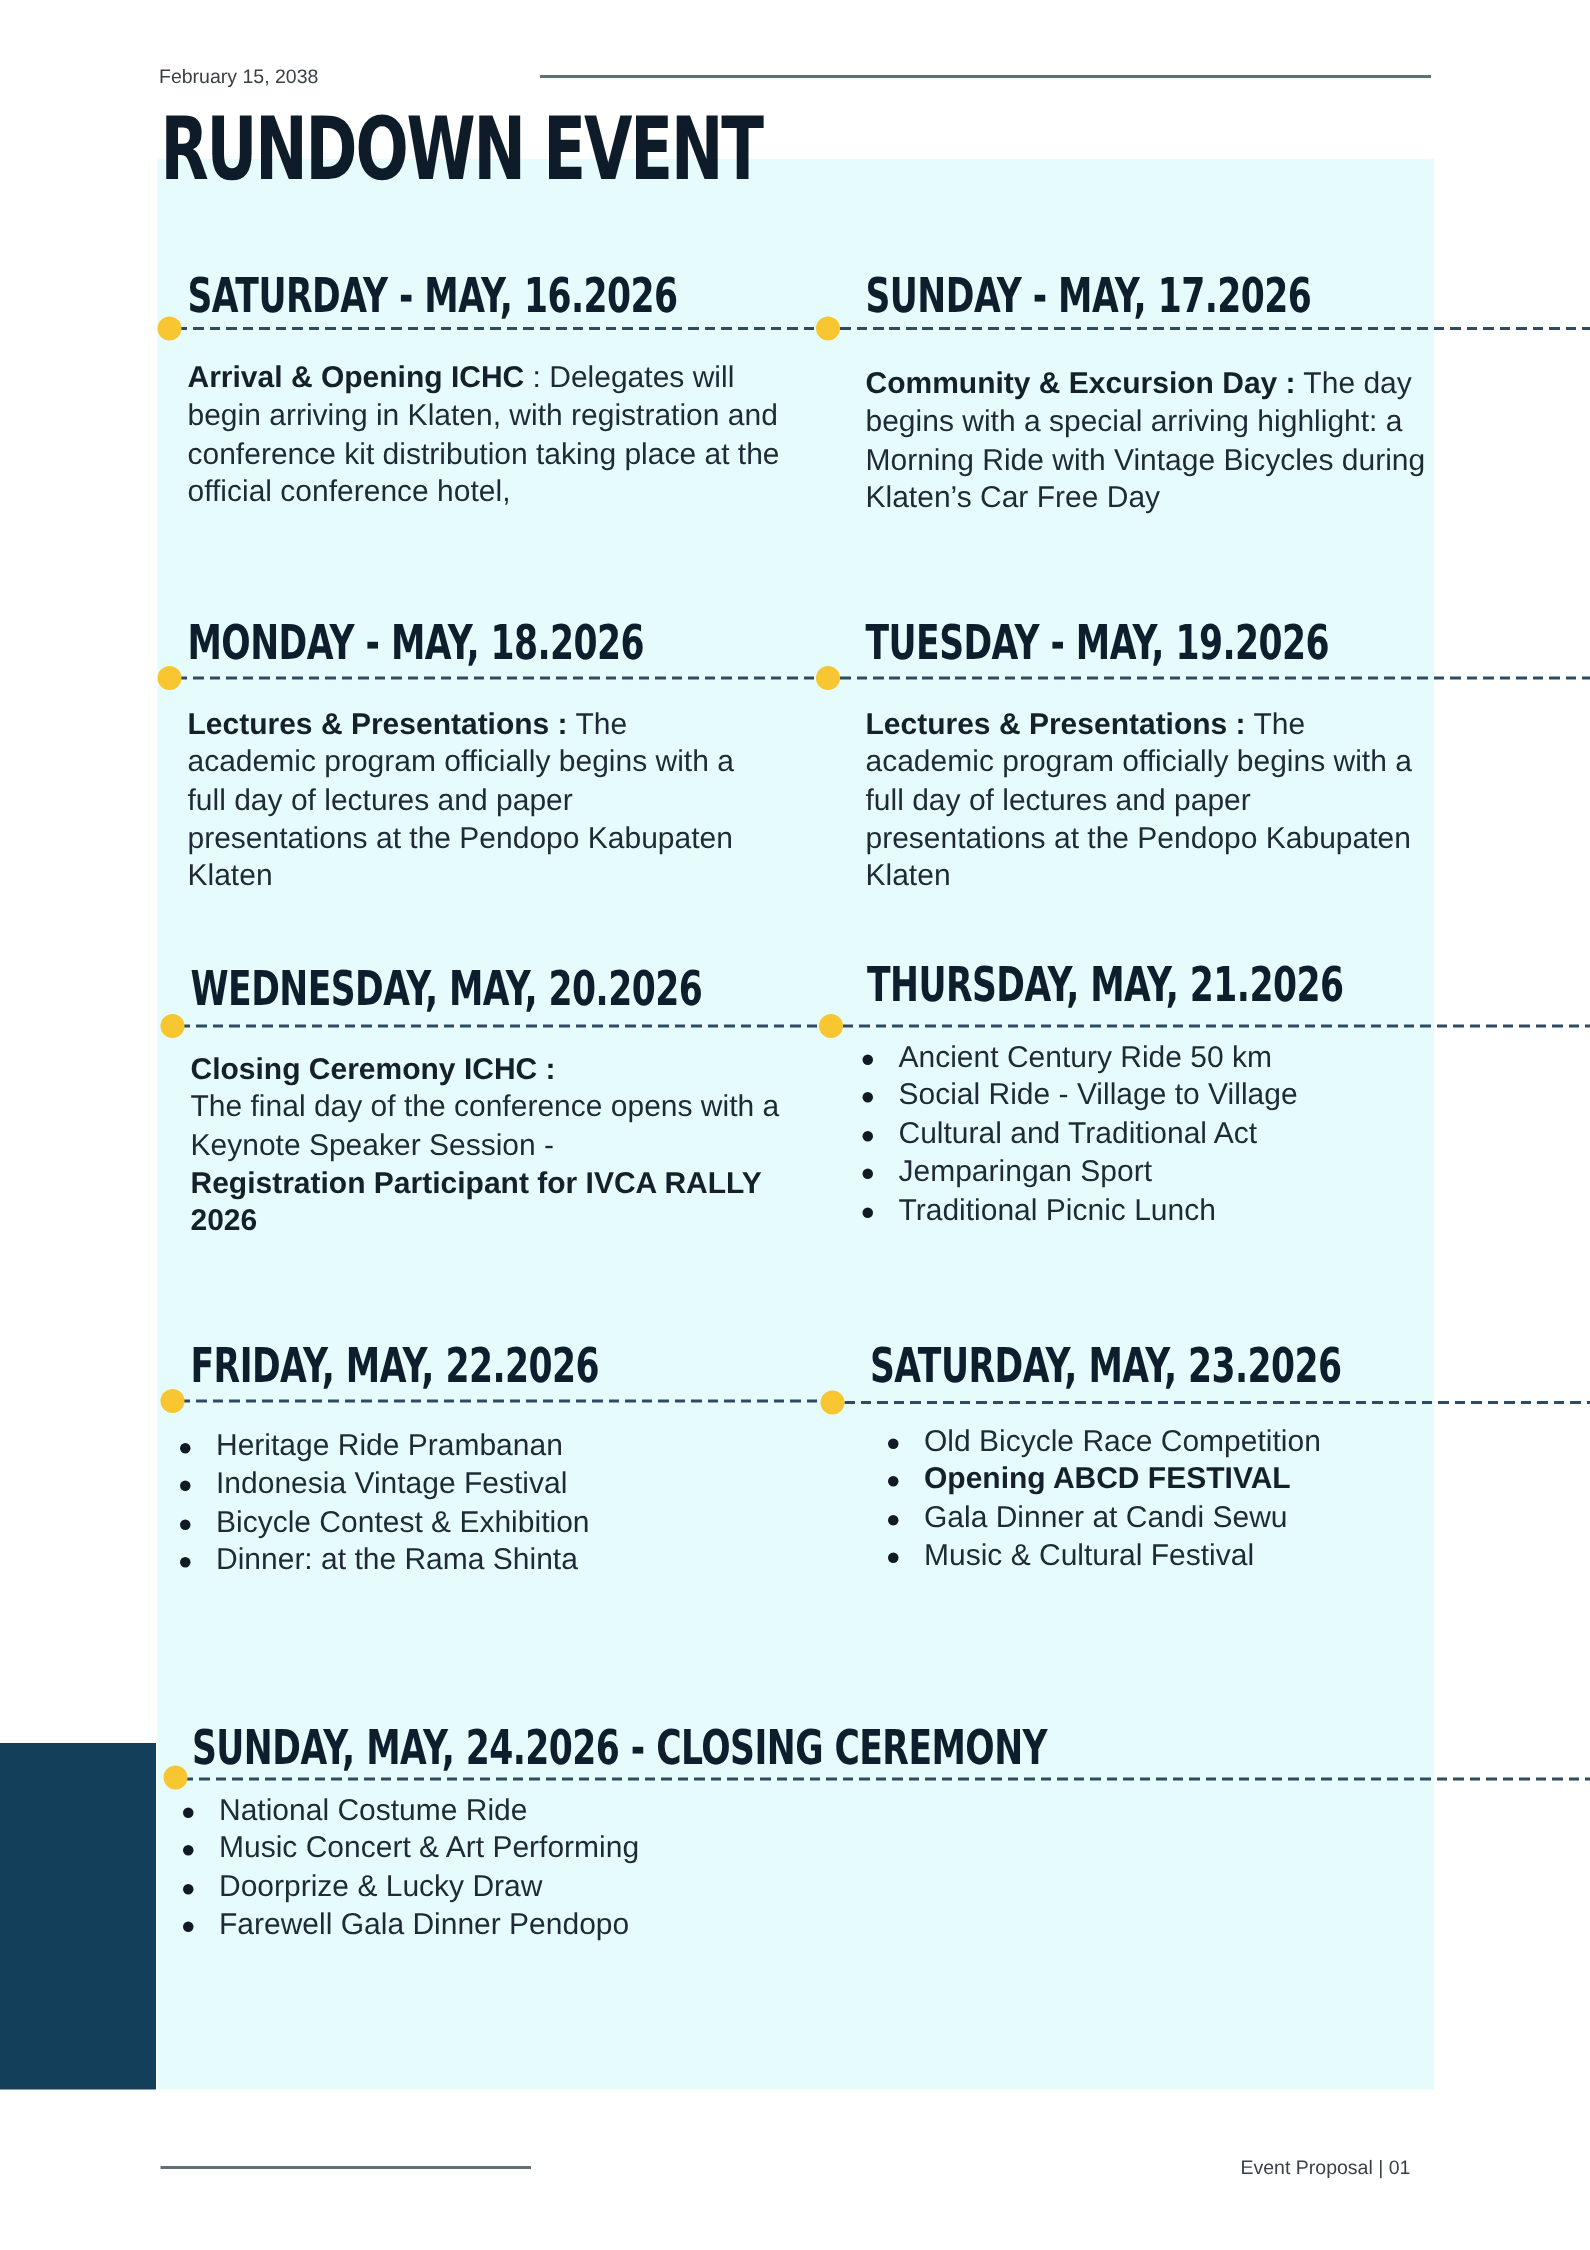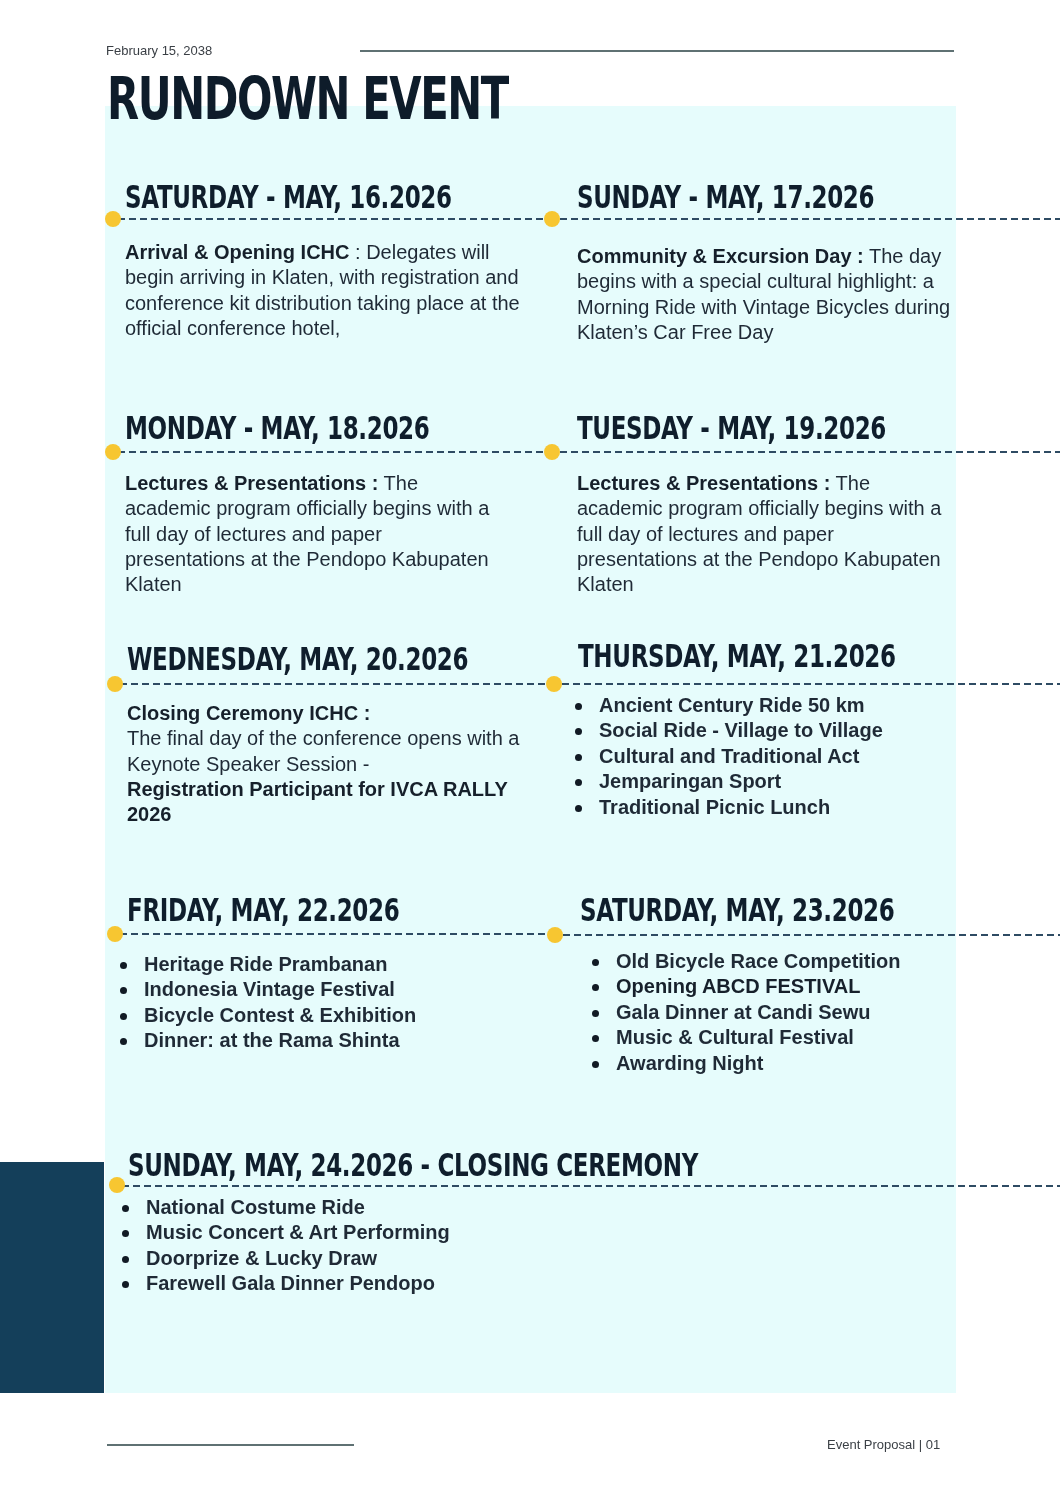--- a/index.html
+++ b/index.html
@@ -23,21 +23,21 @@
       transform: scaleX(0.72); transform-origin: left top; letter-spacing: -0.5px;
     }
     .timeline { position: absolute; height: 2px;
       background-image: repeating-linear-gradient(to right, #2e4b63 0 7px, transparent 7px 11px); }
     .dot { position: absolute; width: 16px; height: 16px; border-radius: 50%; background: #f7c631; }
 
     .desc { position: absolute; font-size: 20px; line-height: 25.3px; color: #1f2a36; }
     .desc b { font-weight: bold; color: #16202b; }
 
     ul.bullets { position: absolute; list-style: none; font-size: 20px; line-height: 25.4px; color: #1f2a36; }
-    ul.bullets li { position: relative; padding-left: 27px; white-space: nowrap; font-weight: bold; }
+    ul.bullets li { position: relative; padding-left: 27px; white-space: nowrap; }
     ul.bullets li::before { content: ""; position: absolute; left: 3px; top: 10px; width: 7px; height: 7px; border-radius: 50%; background: #111a24; }
     ul.bullets li.bold { font-weight: bold; color: #16202b; }
 
     .bottom-rule { position: absolute; left: 107px; top: 1444px; width: 247px; height: 2px; background: #5f7173; }
     .footer-label { position: absolute; left: 827px; top: 1437px; font-size: 13px; color: #3a3f45; }
   </style>
 </head>
 <body>
 
 <div class="panel"></div>
@@ -51,21 +51,21 @@
 <div class="timeline" style="left:118px; top:218px; width:430px;"></div>
 <div class="dot" style="left:105px; top:211px;"></div>
 <div class="desc" style="left:125px; top:240px; width:410px;">
   <b>Arrival &amp; Opening ICHC</b><span> : Delegates will begin arriving in Klaten, with registration and conference kit distribution taking place at the official conference hotel,</span>
 </div>
 
 <div class="day-head" style="left:577px; top:181px;">SUNDAY - MAY, 17.2026</div>
 <div class="timeline" style="left:560px; top:218px; width:500px;"></div>
 <div class="dot" style="left:544px; top:211px;"></div>
 <div class="desc" style="left:577px; top:244px; width:380px;">
-  <b>Community &amp; Excursion Day :</b><span> The day begins with a special cultural highlight: a Morning Ride with Vintage Bicycles during Klaten’s Car Free Day</span>
+  <b>Community &amp; Excursion Day :</b><span> The day begins with a special arriving highlight: a Morning Ride with Vintage Bicycles during Klaten’s Car Free Day</span>
 </div>
 
 <div class="day-head" style="left:125px; top:412px;">MONDAY - MAY, 18.2026</div>
 <div class="timeline" style="left:118px; top:451px; width:430px;"></div>
 <div class="dot" style="left:105px; top:444px;"></div>
 <div class="desc" style="left:125px; top:471px; width:380px;">
   <b>Lectures &amp; Presentations :</b><span> The academic program officially begins with a full day of lectures and paper presentations at the Pendopo Kabupaten Klaten</span>
 </div>
 
 <div class="day-head" style="left:577px; top:412px;">TUESDAY - MAY, 19.2026</div>
@@ -106,21 +106,20 @@
 </ul>
 
 <div class="day-head" style="left:580px; top:894px;">SATURDAY, MAY, 23.2026</div>
 <div class="timeline" style="left:563px; top:934px; width:497px;"></div>
 <div class="dot" style="left:547px; top:927px;"></div>
 <ul class="bullets" style="left:589px; top:949px;">
   <li>Old Bicycle Race Competition</li>
   <li class="bold">Opening ABCD FESTIVAL</li>
   <li>Gala Dinner at Candi Sewu</li>
   <li>Music &amp; Cultural Festival</li>
-  <li>Awarding Night</li>
 </ul>
 
 <div class="day-head" style="left:128px; top:1149px;">SUNDAY, MAY, 24.2026  -  CLOSING CEREMONY</div>
 <div class="timeline" style="left:122px; top:1185px; width:938px;"></div>
 <div class="dot" style="left:109px; top:1177px;"></div>
 <ul class="bullets" style="left:119px; top:1195px;">
   <li>National Costume Ride</li>
   <li>Music Concert &amp; Art Performing</li>
   <li>Doorprize &amp; Lucky Draw</li>
   <li>Farewell Gala Dinner Pendopo</li>

